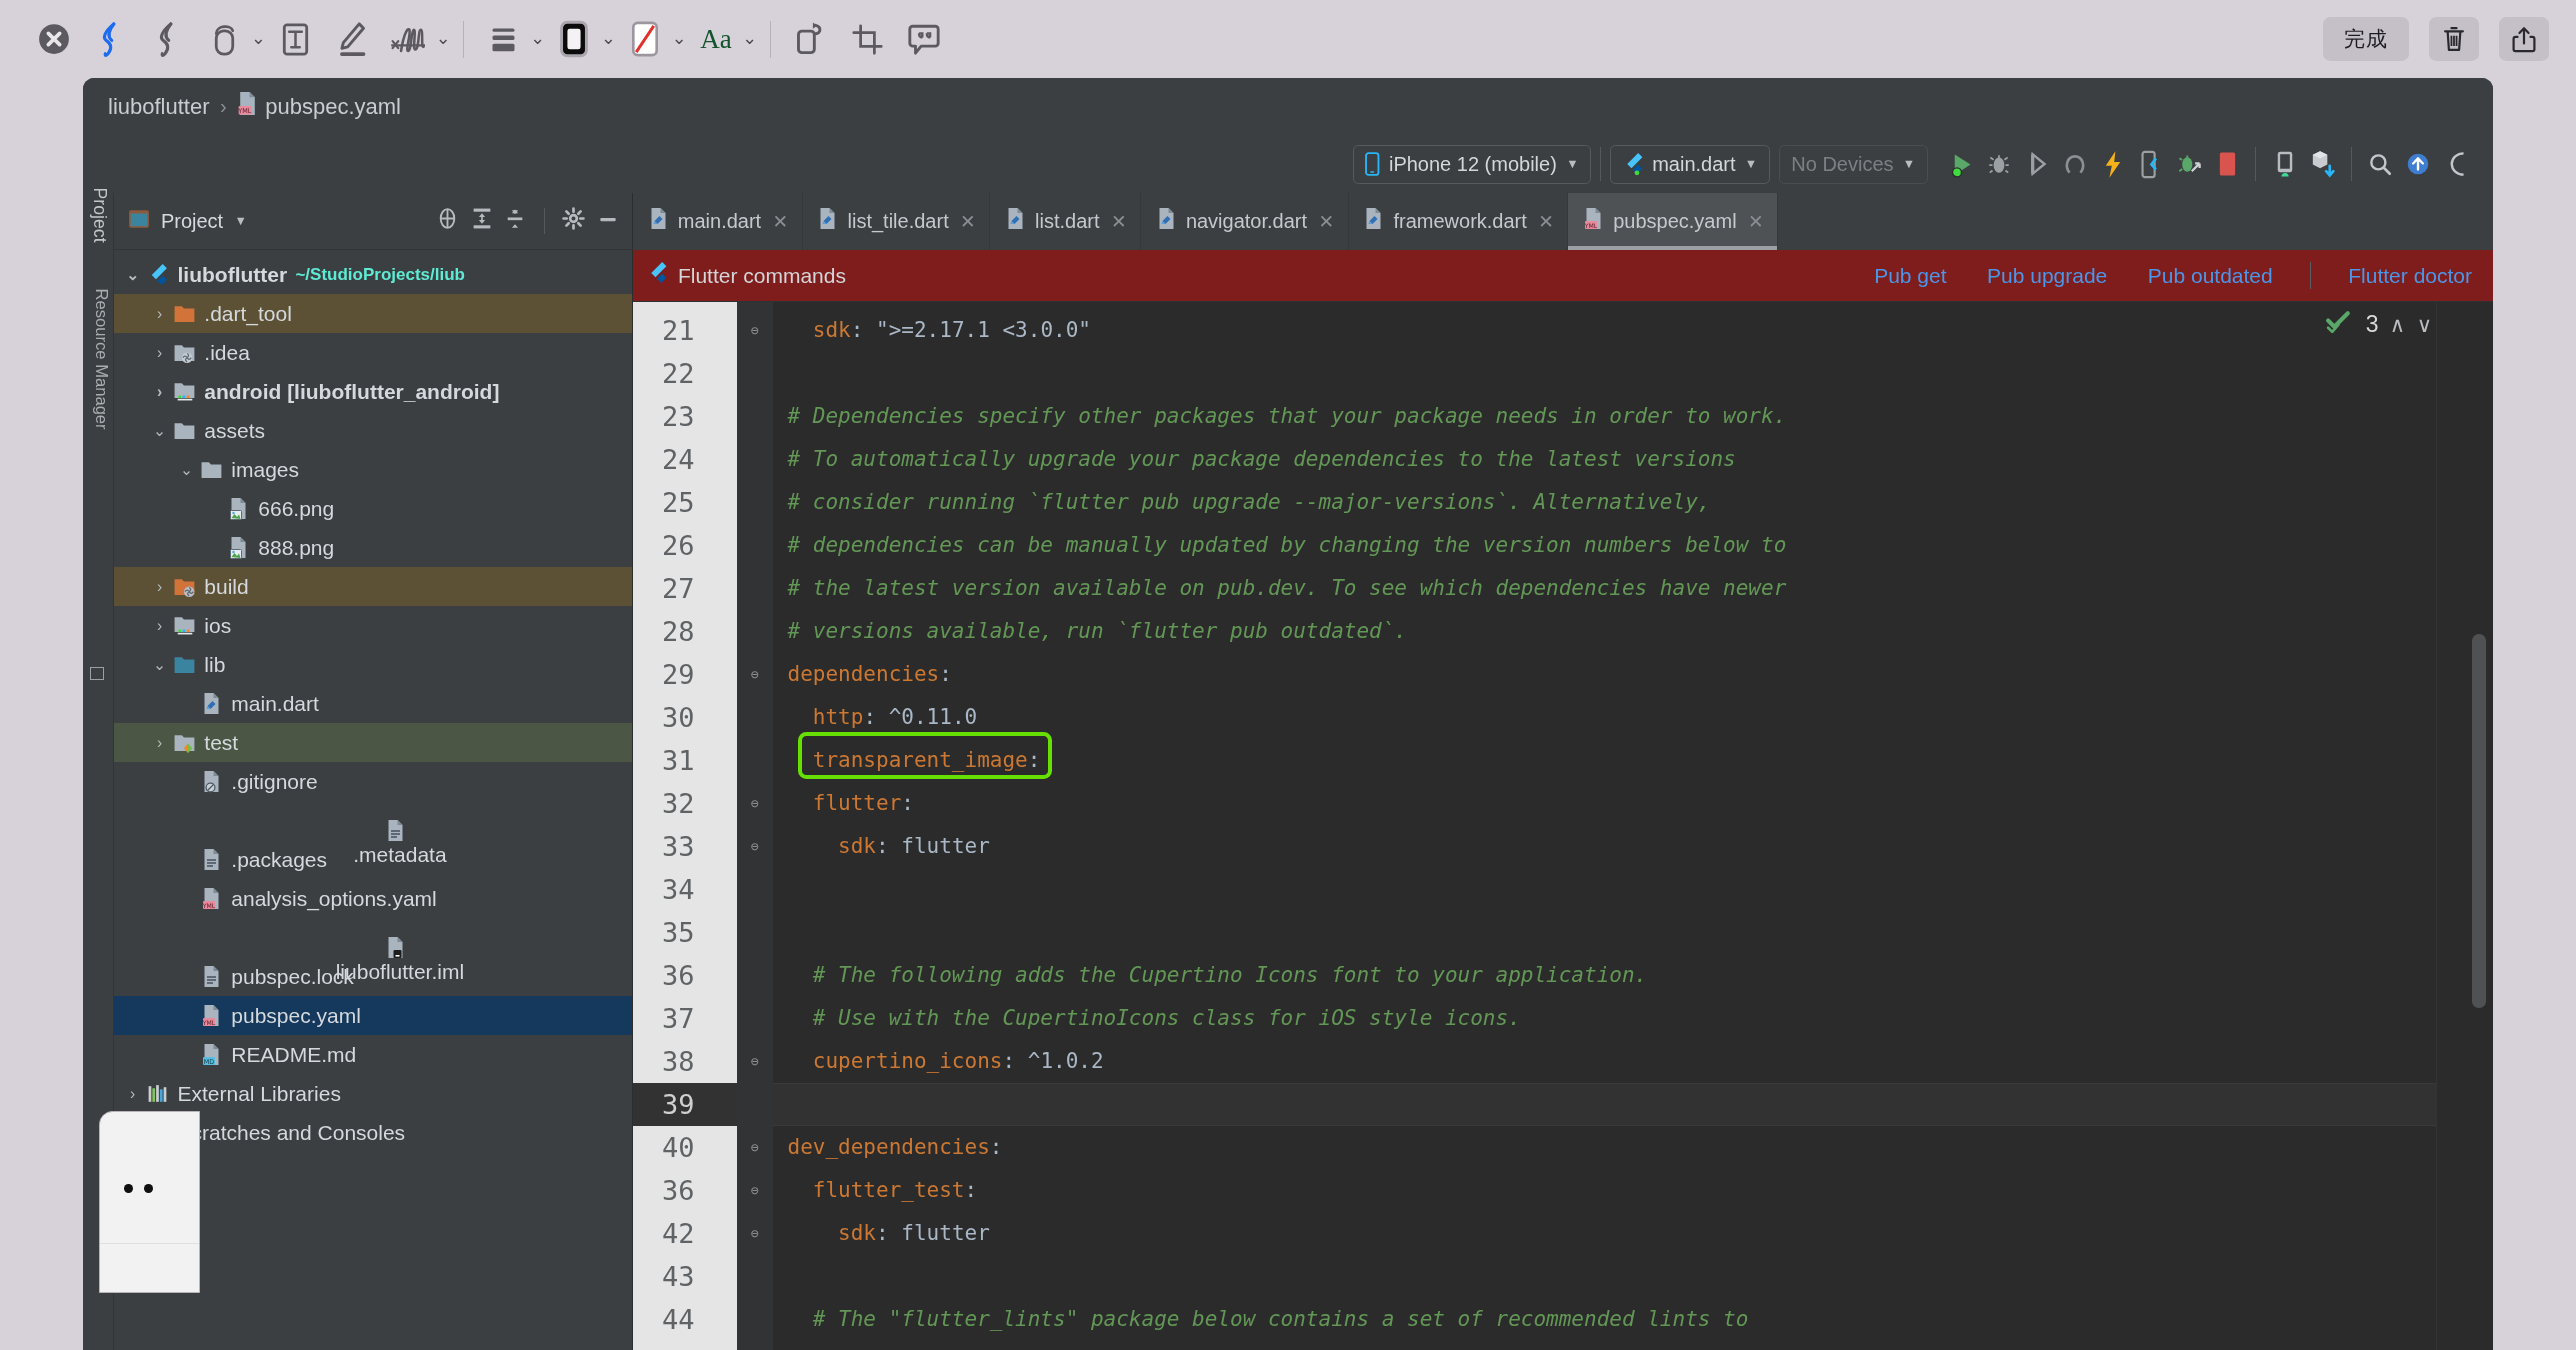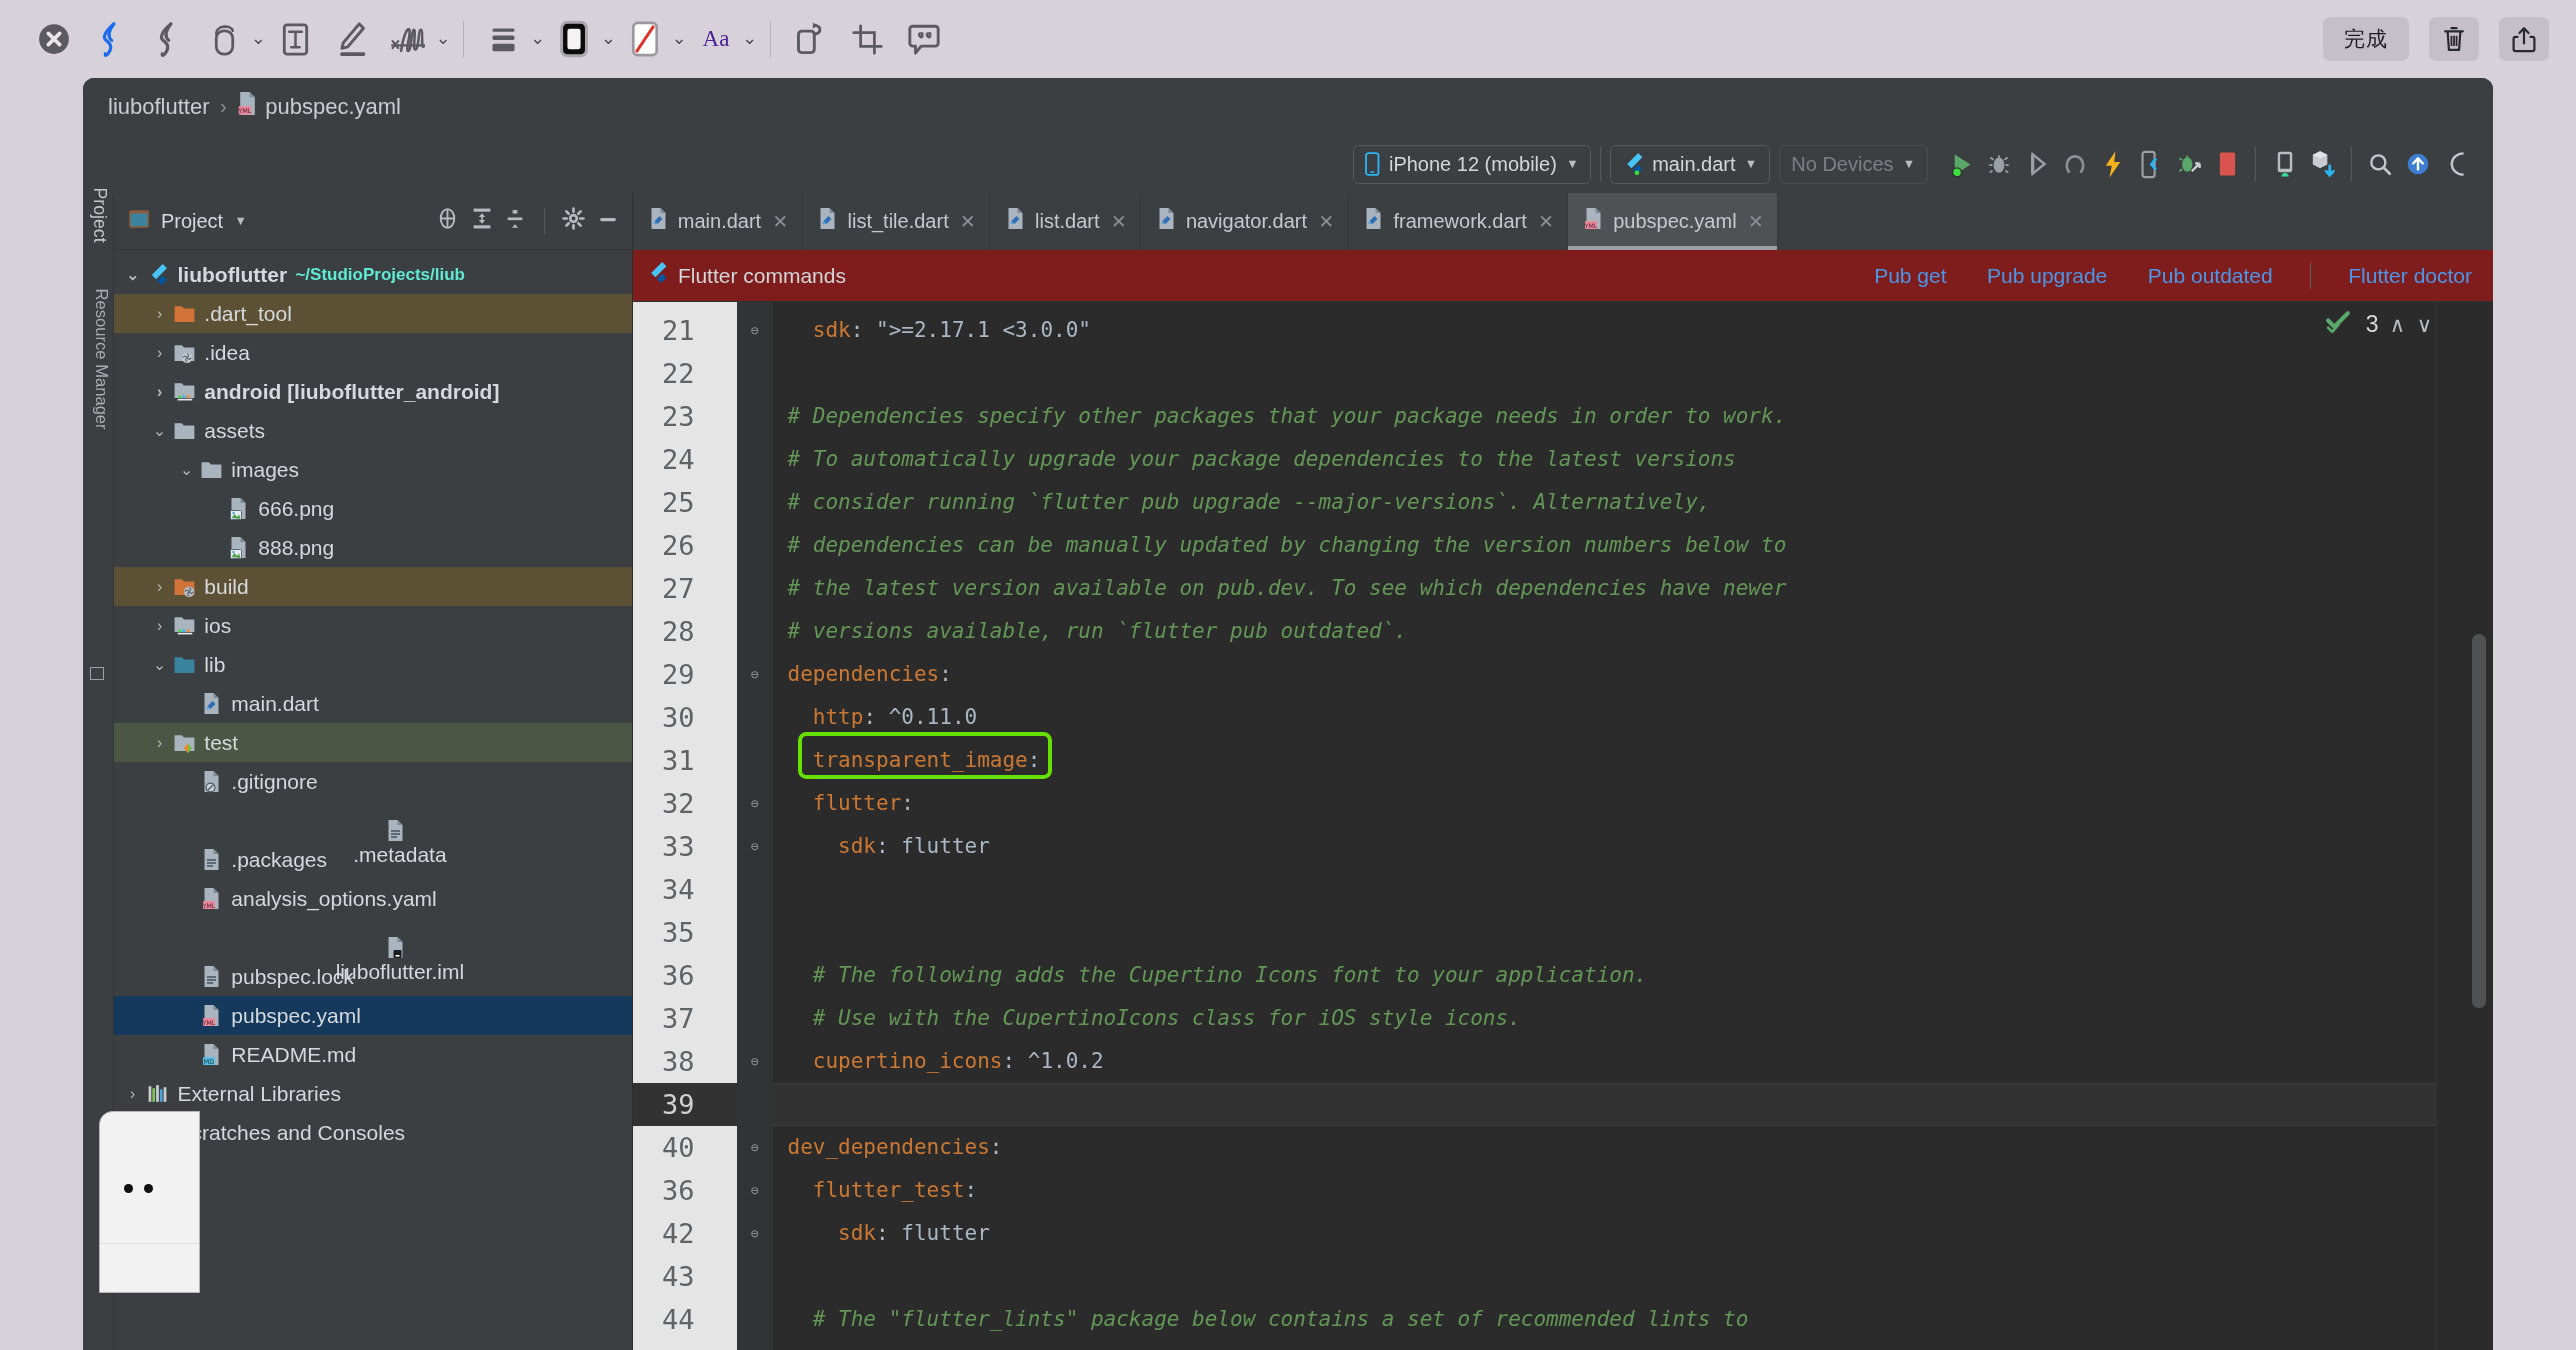--- a/index.html
+++ b/index.html
@@ -290,21 +290,21 @@
 
     <div class="mk-btn">
       <svg class="mk-ico" width="30" height="38" viewBox="0 0 20 26">
         <rect x="2" y="2" width="16" height="22" rx="3" fill="#ffffff" stroke="#9c979f" stroke-width="1.8"></rect>
         <path d="M4 22 L16 4" stroke="#e0312a" stroke-width="2"></path>
       </svg>
     </div>
     <span class="caret">⌄</span>
 
     <div class="mk-btn">
-      <span style="font-size:23px;color:#4c1d95;font-family:'Liberation Serif',serif;">Aa</span>
+      <span style="font-size:27px;color:#14532d;font-family:'Liberation Serif',serif;">Aa</span>
     </div>
     <span class="caret">⌄</span>
   </div>
 
   <div class="sep"></div>
 
   <div class="grp">
     <div class="mk-btn">
       <svg class="mk-ico" width="32" height="36" viewBox="0 0 22 25">
         <rect x="3" y="7" width="11" height="15" rx="2.4" fill="none" stroke="#5c5960" stroke-width="2"></rect>

